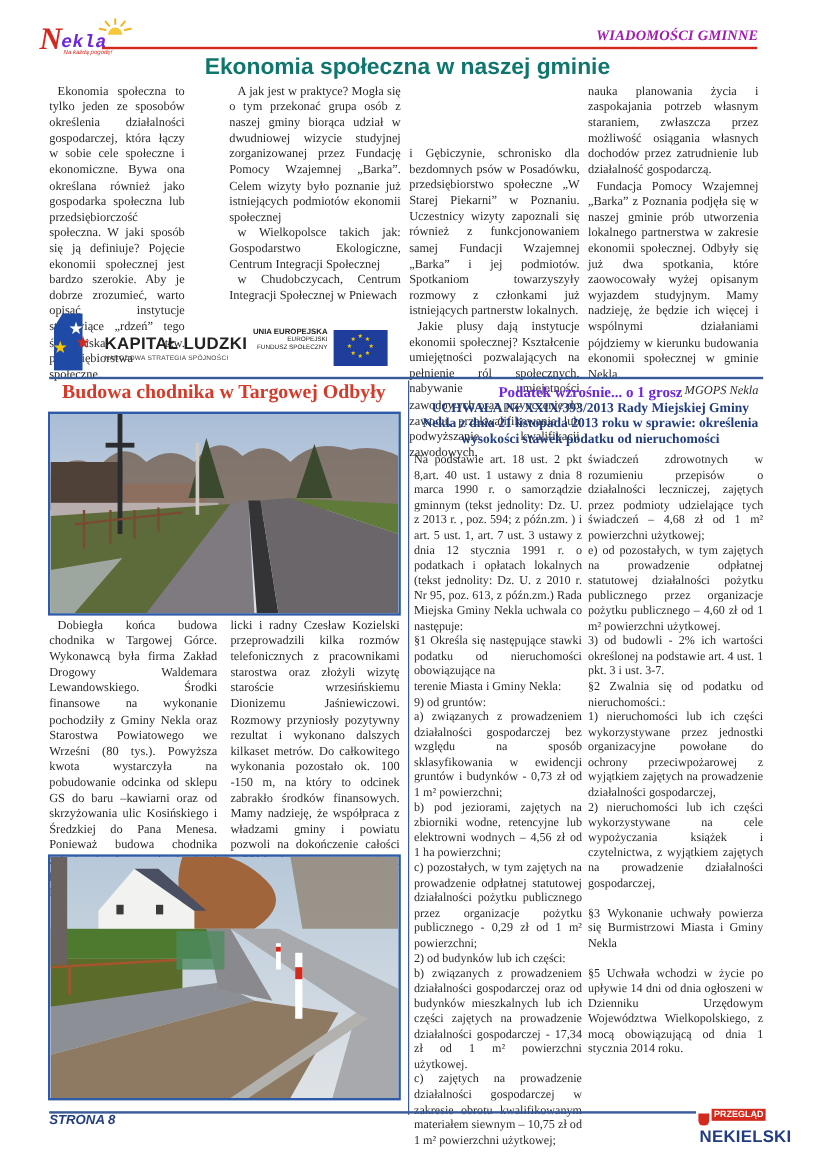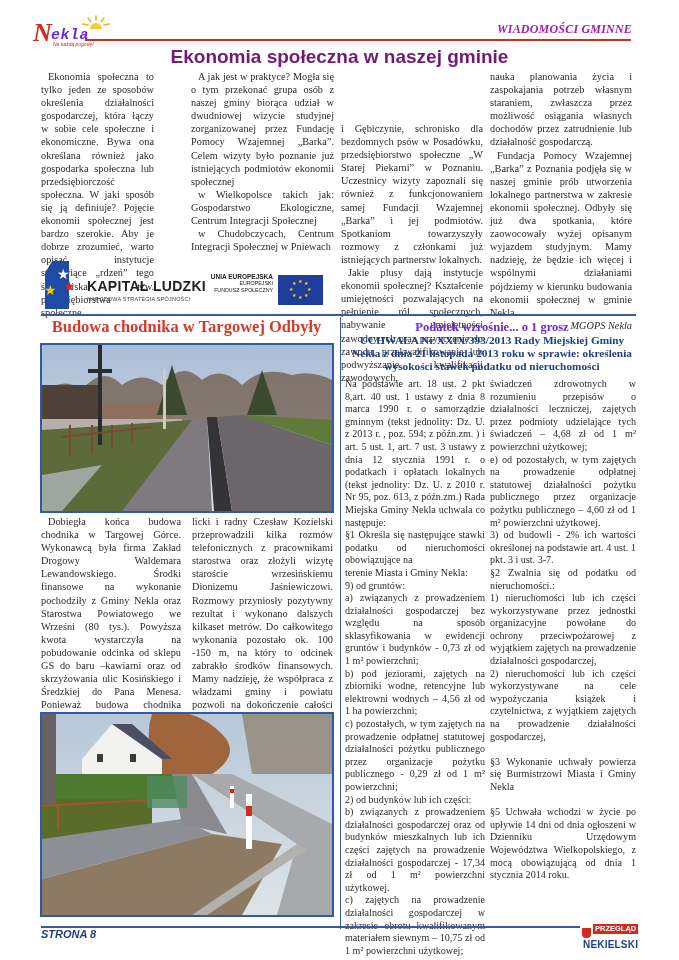--- a/index.html
+++ b/index.html
@@ -8,21 +8,21 @@
 
   
   .logo { position: absolute; left: 33px; top: 14px; width: 82px; height: 36px; }
   .logo-n { position: absolute; left: 0; top: 6px; font-family: "Liberation Serif", serif; font-style: italic; font-weight: bold; font-size: 26px; color: #d42a1e; line-height: 26px; }
   .logo-word { position: absolute; left: 18px; top: 13px; font-family: Liberation Mono, monospace; font-style: italic; font-weight: bold; font-size: 15px; color: #6d28d9; letter-spacing: 0.5px; }
   .logo-tag { position: absolute; left: 20px; top: 27px; font-family: "Liberation Sans", sans-serif; font-style: italic; font-size: 5px; color: #d42a1e; }
   .logo-sun { position: absolute; left: 48px; top: 0px; width: 30px; height: 16px; }
   .header-rule { position: absolute; left: 85px; right: 48px; top: 39px; height: 2px; background: #d42a1e; }
   .section-label { position: absolute; right: 47px; top: 22px; font-family: "Liberation Serif", serif; font-style: italic; font-weight: bold; font-size: 12px; color: #a21caf; letter-spacing: 0.2px; }
 
-  .main-title { position: absolute; left: 0; width: 679px; top: 46px; text-align: center; font-family: "Liberation Sans", sans-serif; font-weight: bold; font-size: 19px; color: #701a75; }
+  .main-title { position: absolute; left: 0; width: 679px; top: 46px; text-align: center; font-family: "Liberation Sans", sans-serif; font-weight: bold; font-size: 19px; color: #0f766e; }
 
   
   .col { position: absolute; font-size: 10.3px; line-height: 13.1px; text-align: justify; color: #2a2a2a; }
   .col p { text-indent: 7px; }
   .c1 { left: 41px; top: 70px; width: 113px; }
   .c2 { left: 191px; top: 70px; width: 143px; }
   .c3 { left: 341px; top: 78px; width: 142px; margin-top: 44px; }
   .c4 { left: 490px; top: 70px; width: 142px; }
   .sig { text-align: right; font-style: italic; text-indent: 0 !important; }
 
@@ -57,21 +57,21 @@
   .c8 { left: 490px; top: 378px; width: 146px; text-align: justify; font-size: 10.1px; line-height: 12.6px; }
   .c7 p, .c8 p { text-indent: 0; }
   .gap { height: 12.6px; }
 
   
   .footer-rule { position: absolute; left: 41px; width: 595px; top: 926px; height: 2px; background: #3a5a99; }
   .page-number { position: absolute; left: 41px; top: 928px; font-family: "Liberation Sans", sans-serif; font-style: italic; font-weight: bold; font-size: 11px; color: #233e80; }
   .brand { position: absolute; left: 580px; top: 924px; width: 60px; height: 30px; background: #fff; }
   .brand-shield { position: absolute; left: 2px; top: 4px; width: 9px; height: 10px; background: #d42a1e; border-radius: 0 0 4px 4px; }
   .brand-top { position: absolute; left: 13px; top: 0; background: #d42a1e; color: #fff; font-family: "Liberation Sans", sans-serif; font-weight: bold; font-size: 7.5px; padding: 0 2px; line-height: 10px; }
-  .brand-bottom { position: absolute; left: 3px; top: 15px; color: #233e80; font-family: "Liberation Sans", sans-serif; font-weight: bold; font-size: 10px; letter-spacing: 0.2px; }
+  .brand-bottom { position: absolute; left: 3px; top: 15px; color: #233e80; font-family: "Liberation Sans", sans-serif; font-weight: bold; font-size: 14px; letter-spacing: 0.2px; }
 </style>
 </head>
 <body>
 
 <div class="logo">
   <svg class="logo-sun" viewBox="0 0 30 16">
     <g stroke="#f2b416" stroke-width="1.6" stroke-linecap="round">
       <line x1="15" y1="2" x2="15" y2="6"></line>
       <line x1="7" y1="4" x2="10" y2="7.5"></line>
       <line x1="23" y1="4" x2="20" y2="7.5"></line>

